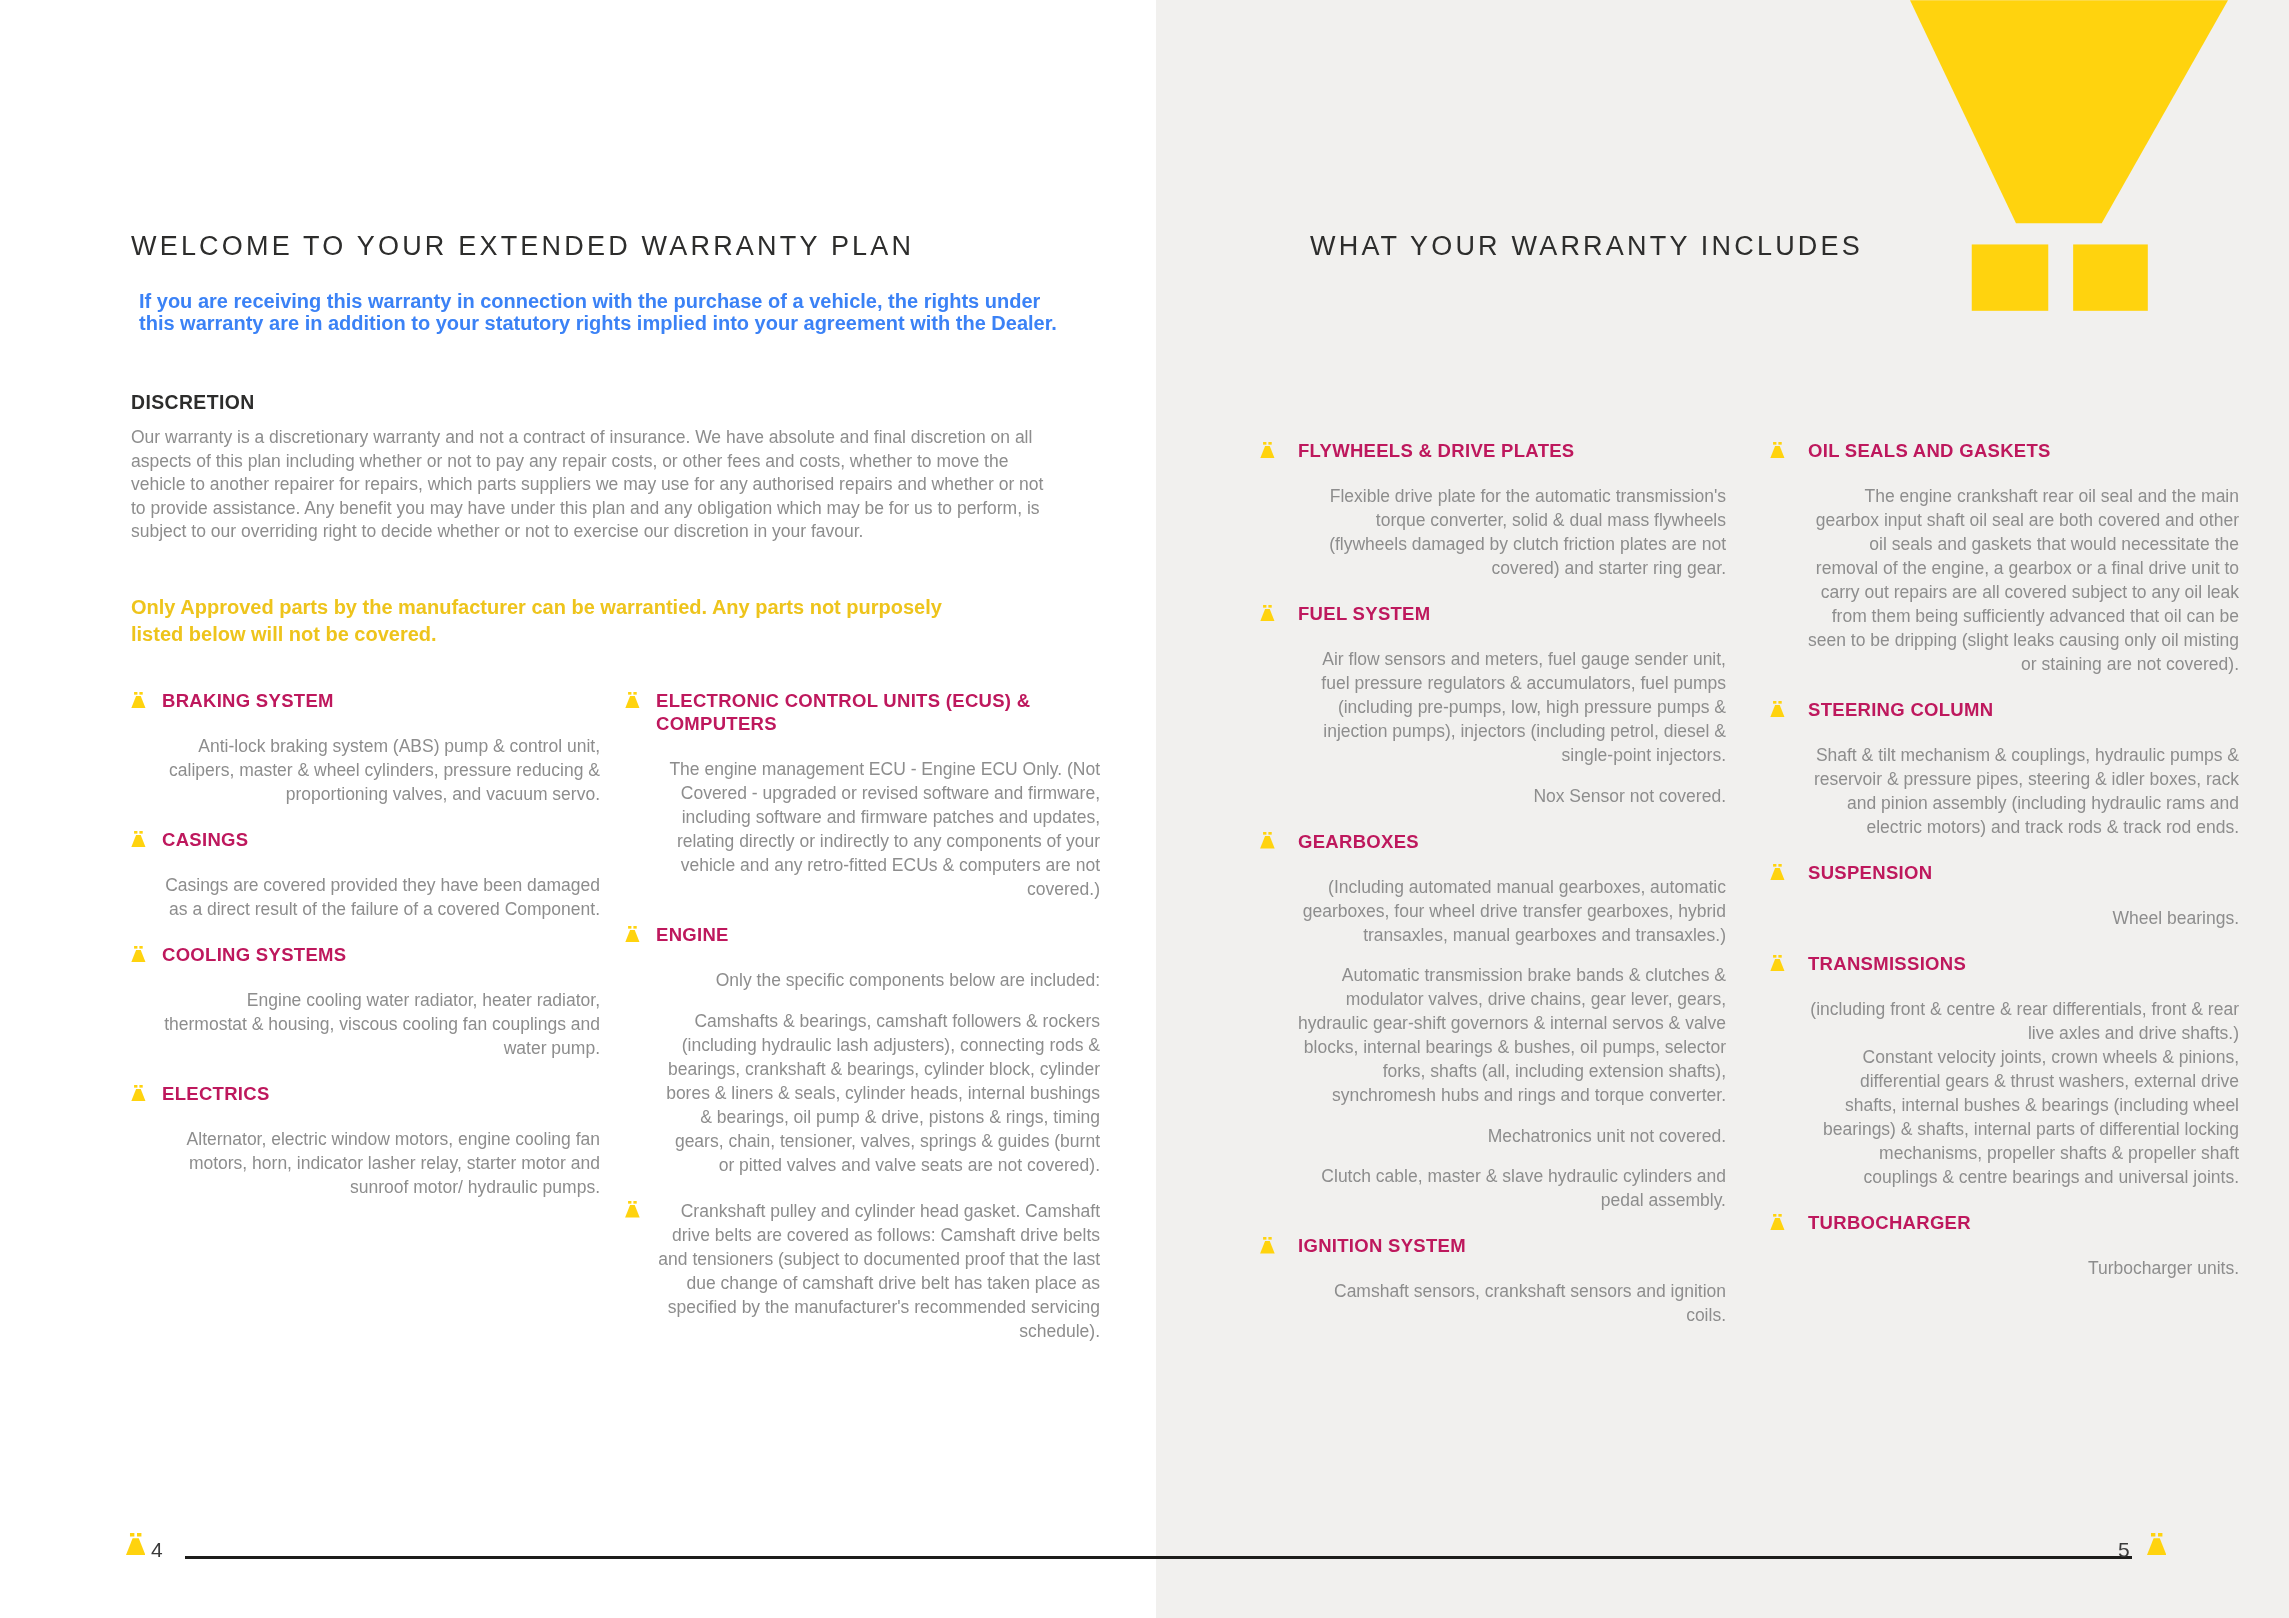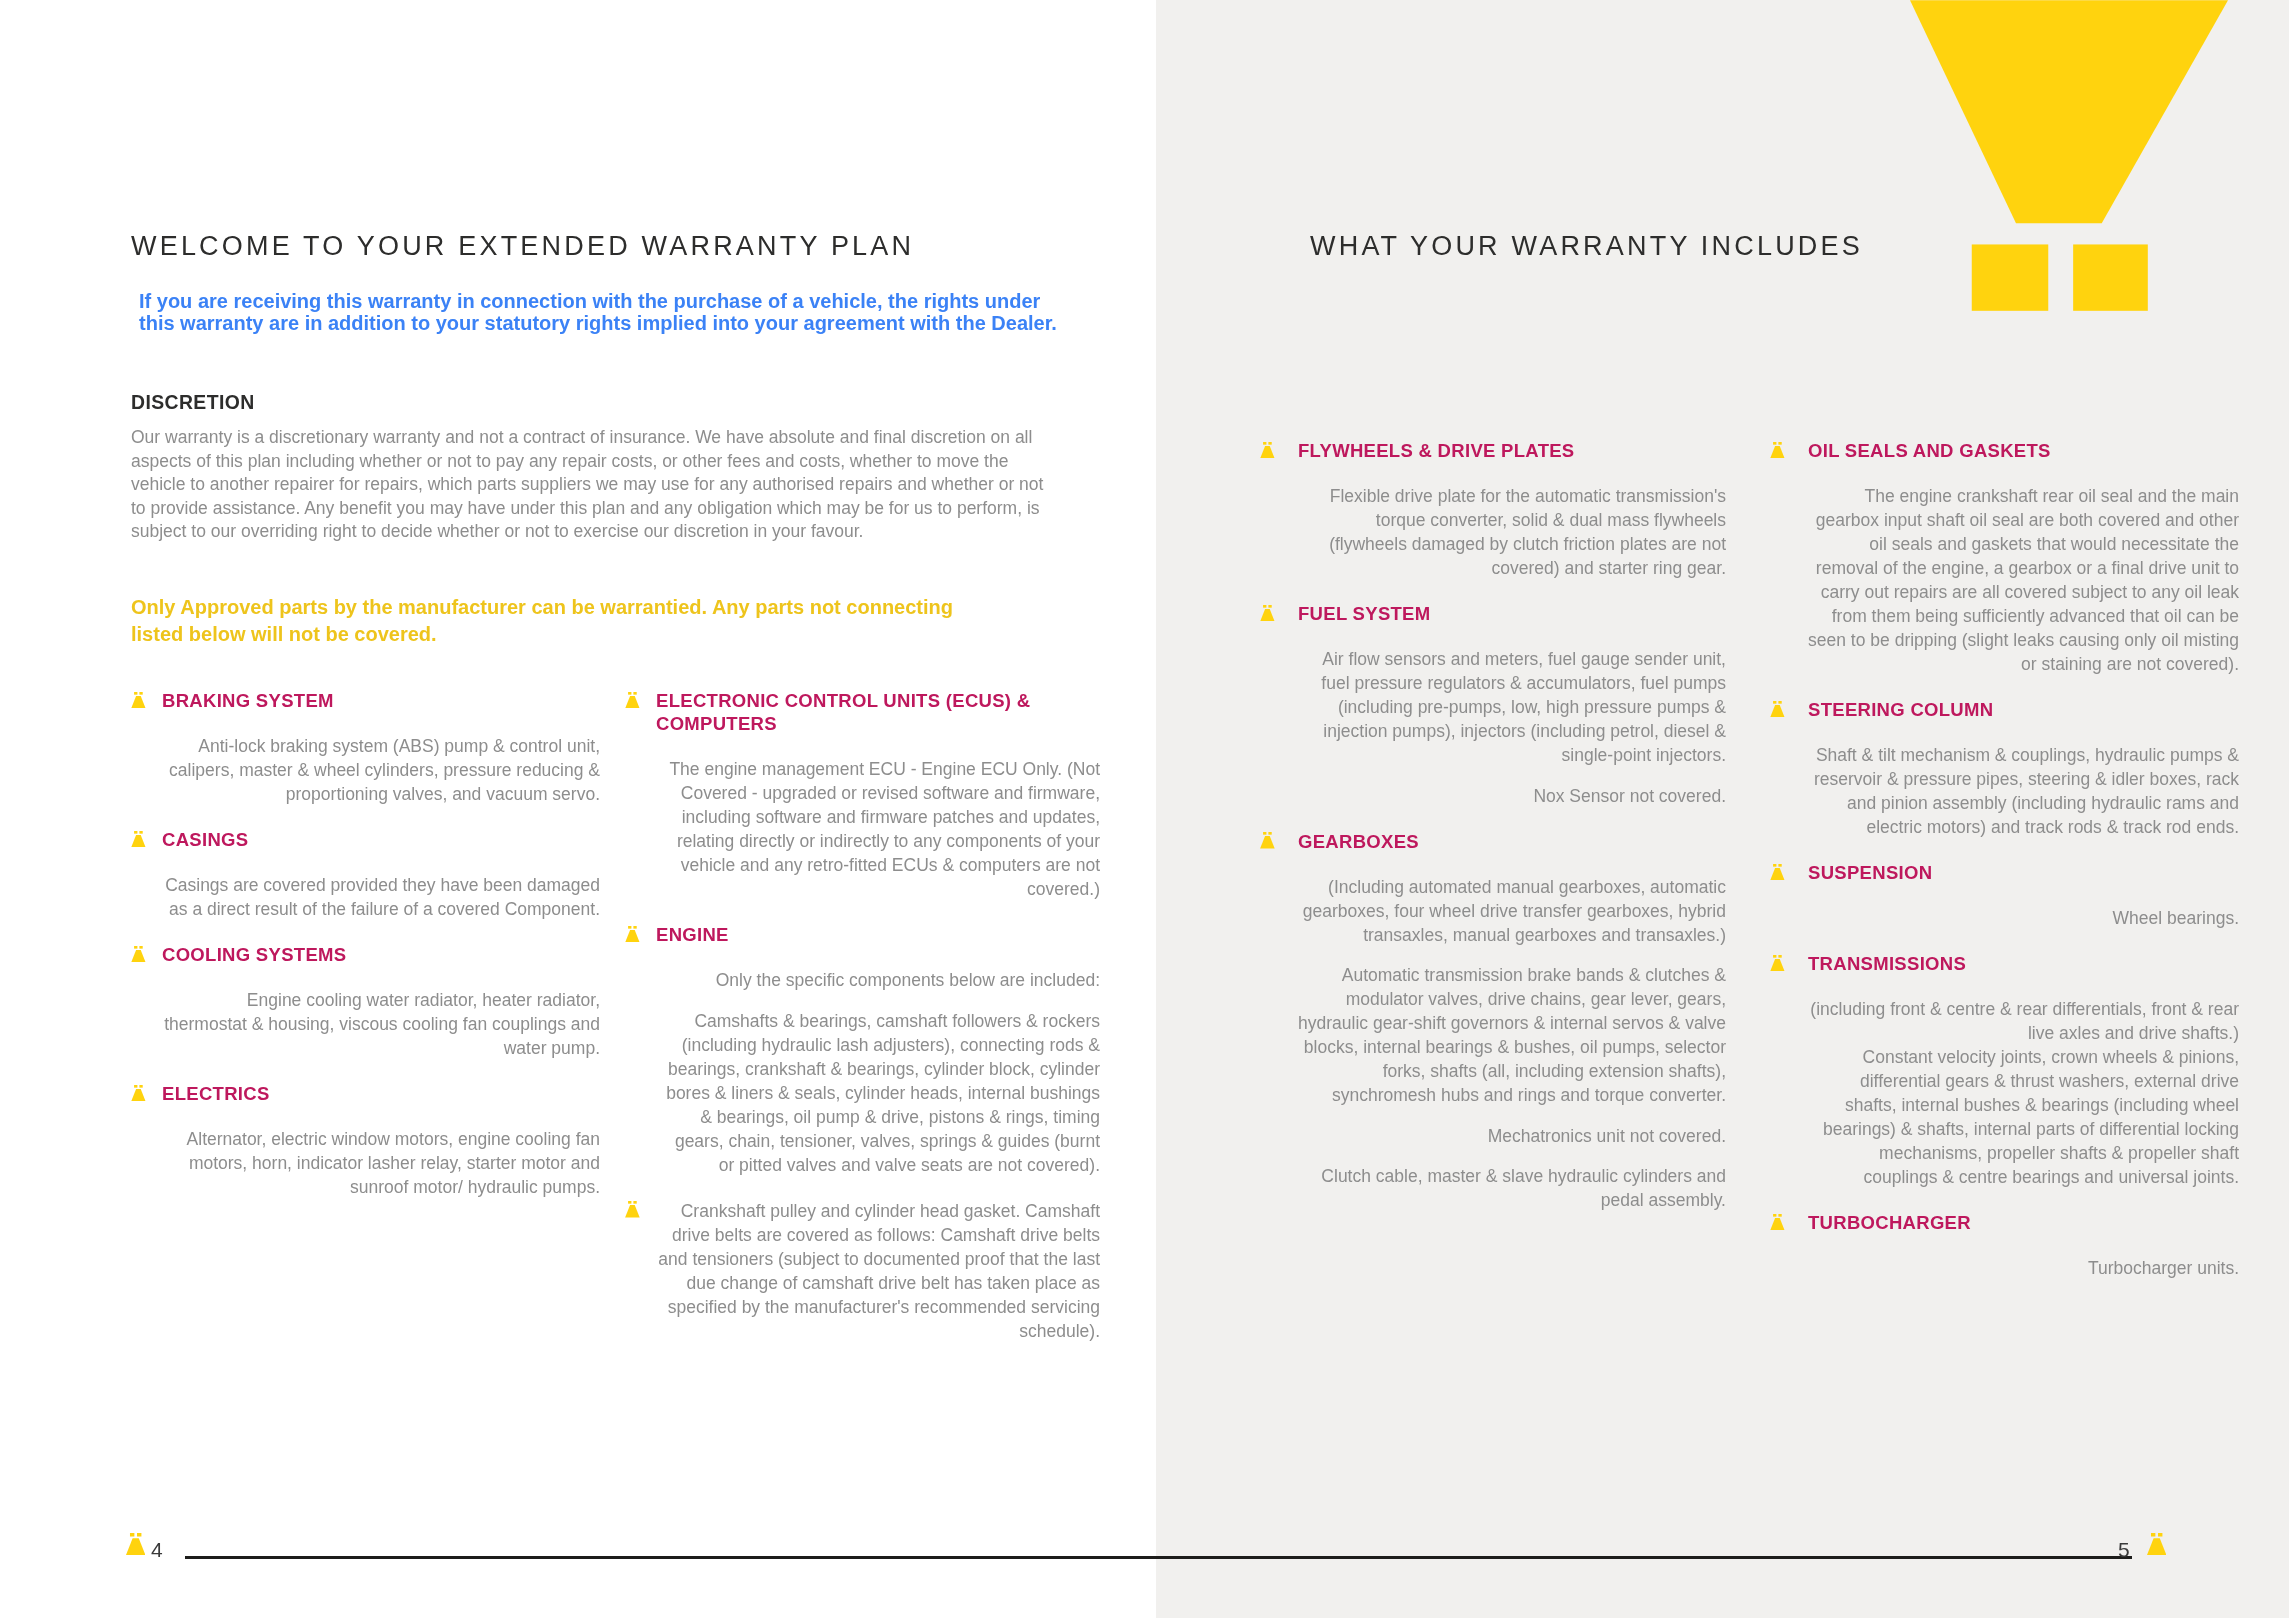--- a/index.html
+++ b/index.html
@@ -63,21 +63,21 @@
 
   <div class="page" id="page-left">
     <h1 class="doc-title" style="left:131px;top:231px;">WELCOME TO YOUR EXTENDED WARRANTY PLAN</h1>
 
     <p class="intro-bold" style="left:131px;top:282px;width:932px;">If you are receiving this warranty in connection with the purchase of a vehicle, the rights under this warranty are in addition to your statutory rights implied into your agreement with the Dealer.</p>
 
     <h2 class="sub-head" style="left:131px;top:391px;">DISCRETION</h2>
 
     <p class="body-text" style="left:131px;top:426px;width:914px;">Our warranty is a discretionary warranty and not a contract of insurance. We have absolute and final discretion on all aspects of this plan including whether or not to pay any repair costs, or other fees and costs, whether to move the vehicle to another repairer for repairs, which parts suppliers we may use for any authorised repairs and whether or not to provide assistance. Any benefit you may have under this plan and any obligation which may be for us to perform, is subject to our overriding right to decide whether or not to exercise our discretion in your favour.</p>
 
-    <p class="note-bold" style="left:131px;top:594px;width:858px;">Only Approved parts by the manufacturer can be warrantied. Any parts not connecting listed below will not be covered.</p>
+    <p class="note-bold" style="left:131px;top:594px;width:858px;">Only Approved parts by the manufacturer can be warrantied. Any parts not purposely listed below will not be covered.</p>
 
     <div class="w-col" style="left:131px;top:689px;width:469px;">
         <div class="w-item">
           <span class="bullet">
   <svg viewBox="0 0 44 50" xmlns="http://www.w3.org/2000/svg">
     <rect x="9" y="0" width="10" height="8" fill="#FFD30E"></rect>
     <rect x="25" y="0" width="10" height="8" fill="#FFD30E"></rect>
     <polygon points="15,12 29,12 44,50 0,50" fill="#FFD30E"></polygon>
   </svg>
 </span>
@@ -209,20 +209,33 @@
     <rect x="25" y="0" width="10" height="8" fill="#FFD30E"></rect>
     <polygon points="15,12 29,12 44,50 0,50" fill="#FFD30E"></polygon>
   </svg>
 </span>
         <div class="w-content">
           <h4 class="w-h">GEARBOXES</h4>
           <p class="w-p">(Including automated manual gearboxes, automatic gearboxes, four wheel drive transfer gearboxes, hybrid transaxles, manual gearboxes and transaxles.)</p>
           <p class="w-p">Automatic transmission brake bands &amp; clutches &amp; modulator valves, drive chains, gear lever, gears, hydraulic gear-shift governors &amp; internal servos &amp; valve blocks, internal bearings &amp; bushes, oil pumps, selector forks, shafts (all, including extension shafts), synchromesh hubs and rings and torque converter.</p>
           <p class="w-p">Mechatronics unit not covered.</p>
           <p class="w-p">Clutch cable, master &amp; slave hydraulic cylinders and pedal assembly.</p>
+        </div>
+      </div>
+      <div class="w-item">
+        <span class="bullet">
+  <svg viewBox="0 0 44 50" xmlns="http://www.w3.org/2000/svg">
+    <rect x="9" y="0" width="10" height="8" fill="#FFD30E"></rect>
+    <rect x="25" y="0" width="10" height="8" fill="#FFD30E"></rect>
+    <polygon points="15,12 29,12 44,50 0,50" fill="#FFD30E"></polygon>
+  </svg>
+</span>
+        <div class="w-content">
+          <h4 class="w-h">IGNITION SYSTEM</h4>
+          <p class="w-p">Camshaft sensors, crankshaft sensors and ignition coils.</p>
         </div>
       </div>
     </div>
 
   <div class="w-col right-pg" style="left:1770px;top:439px;width:469px;">
       <div class="w-item">
         <span class="bullet">
   <svg viewBox="0 0 44 50" xmlns="http://www.w3.org/2000/svg">
     <rect x="9" y="0" width="10" height="8" fill="#FFD30E"></rect>
     <rect x="25" y="0" width="10" height="8" fill="#FFD30E"></rect>

